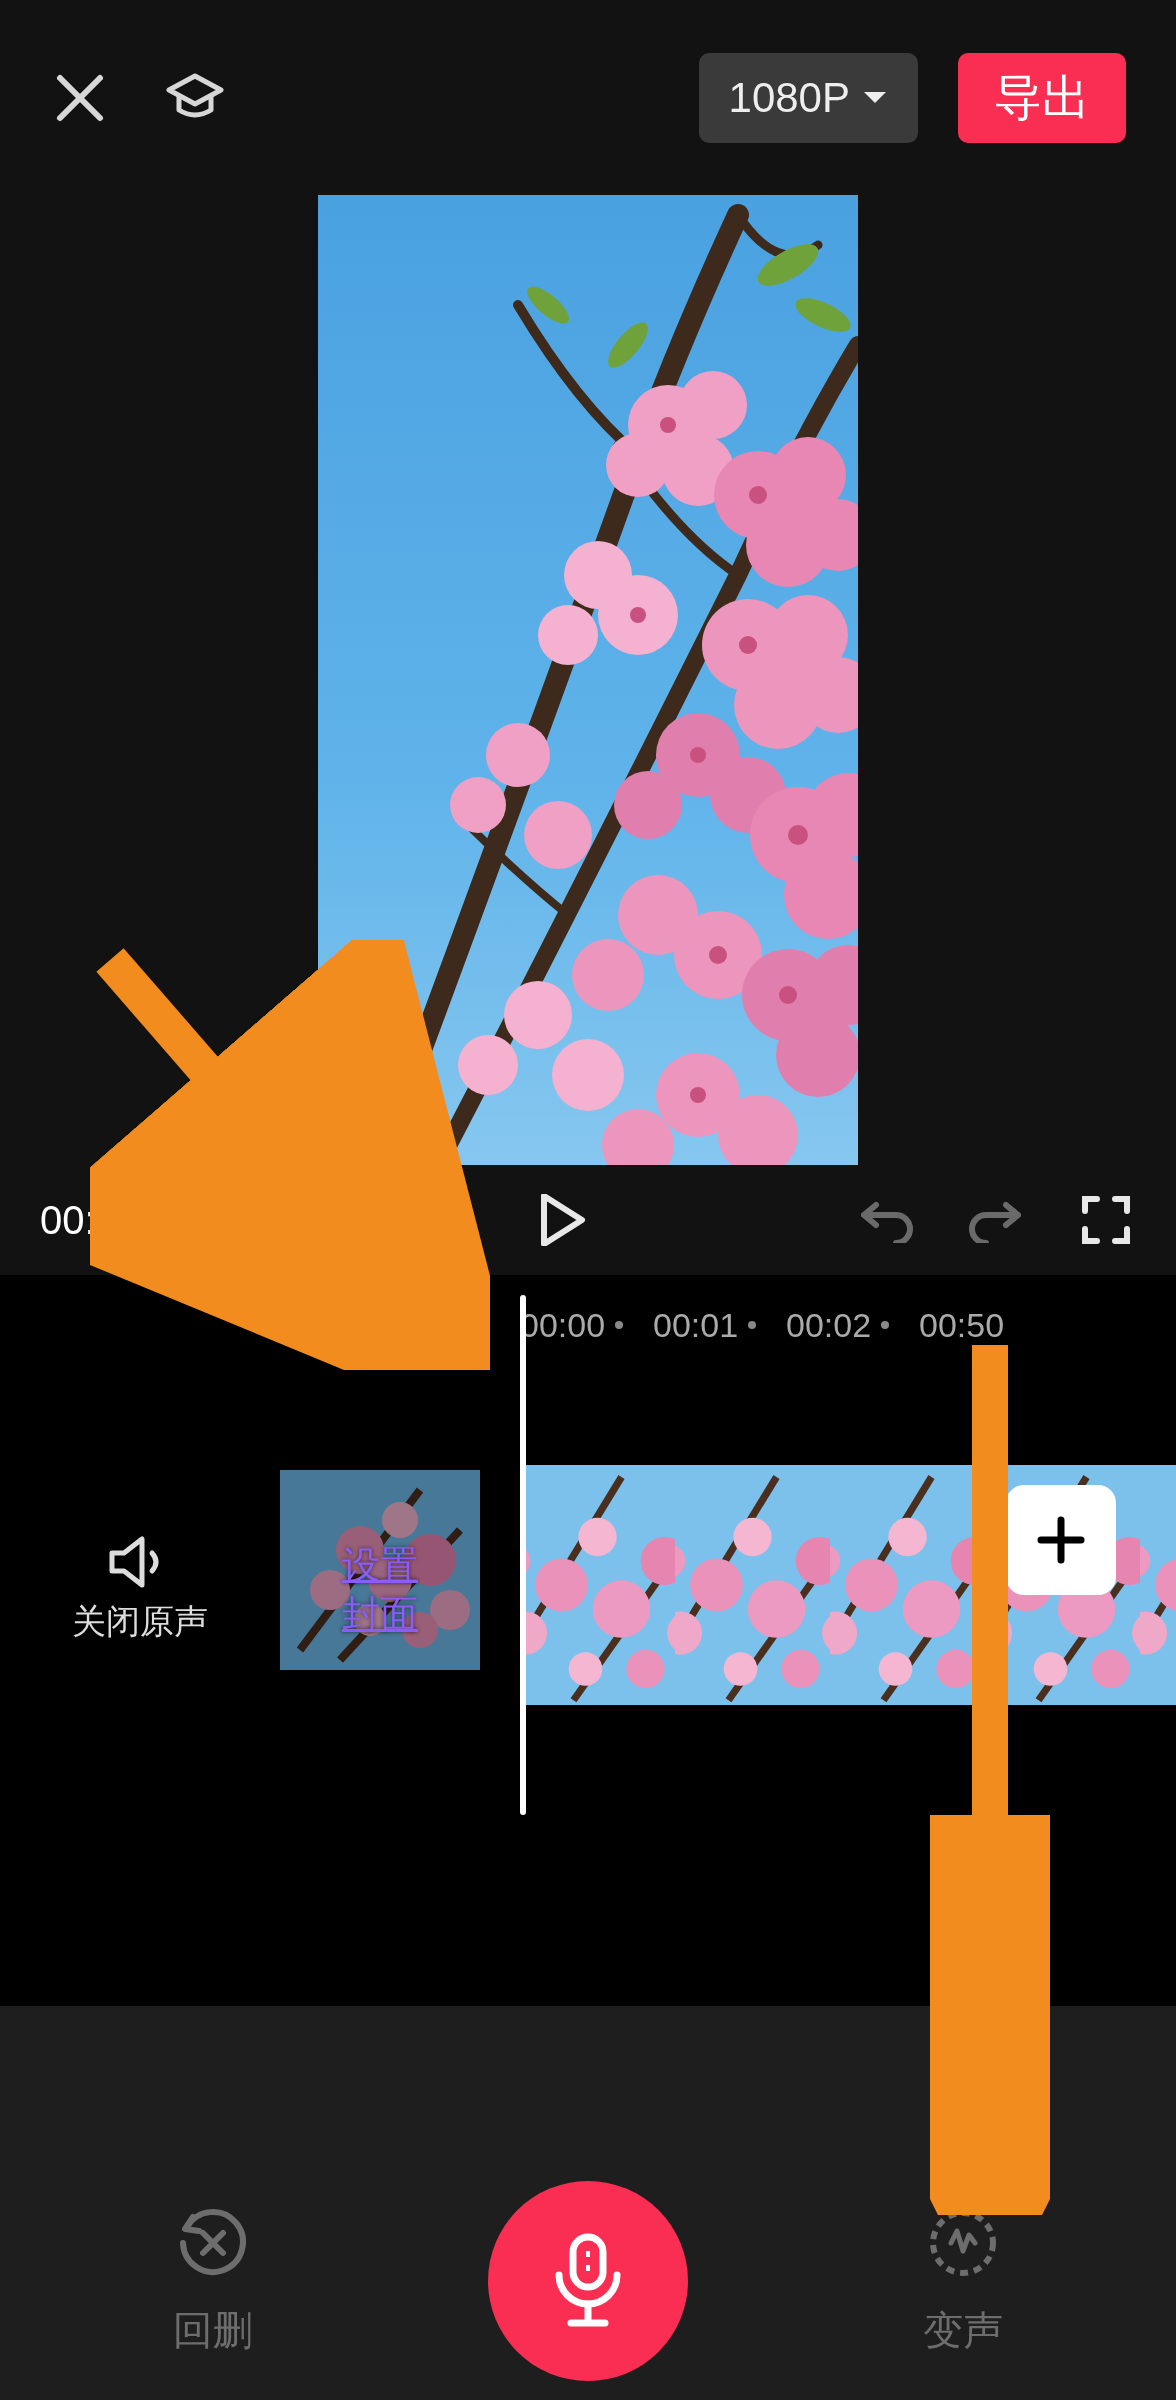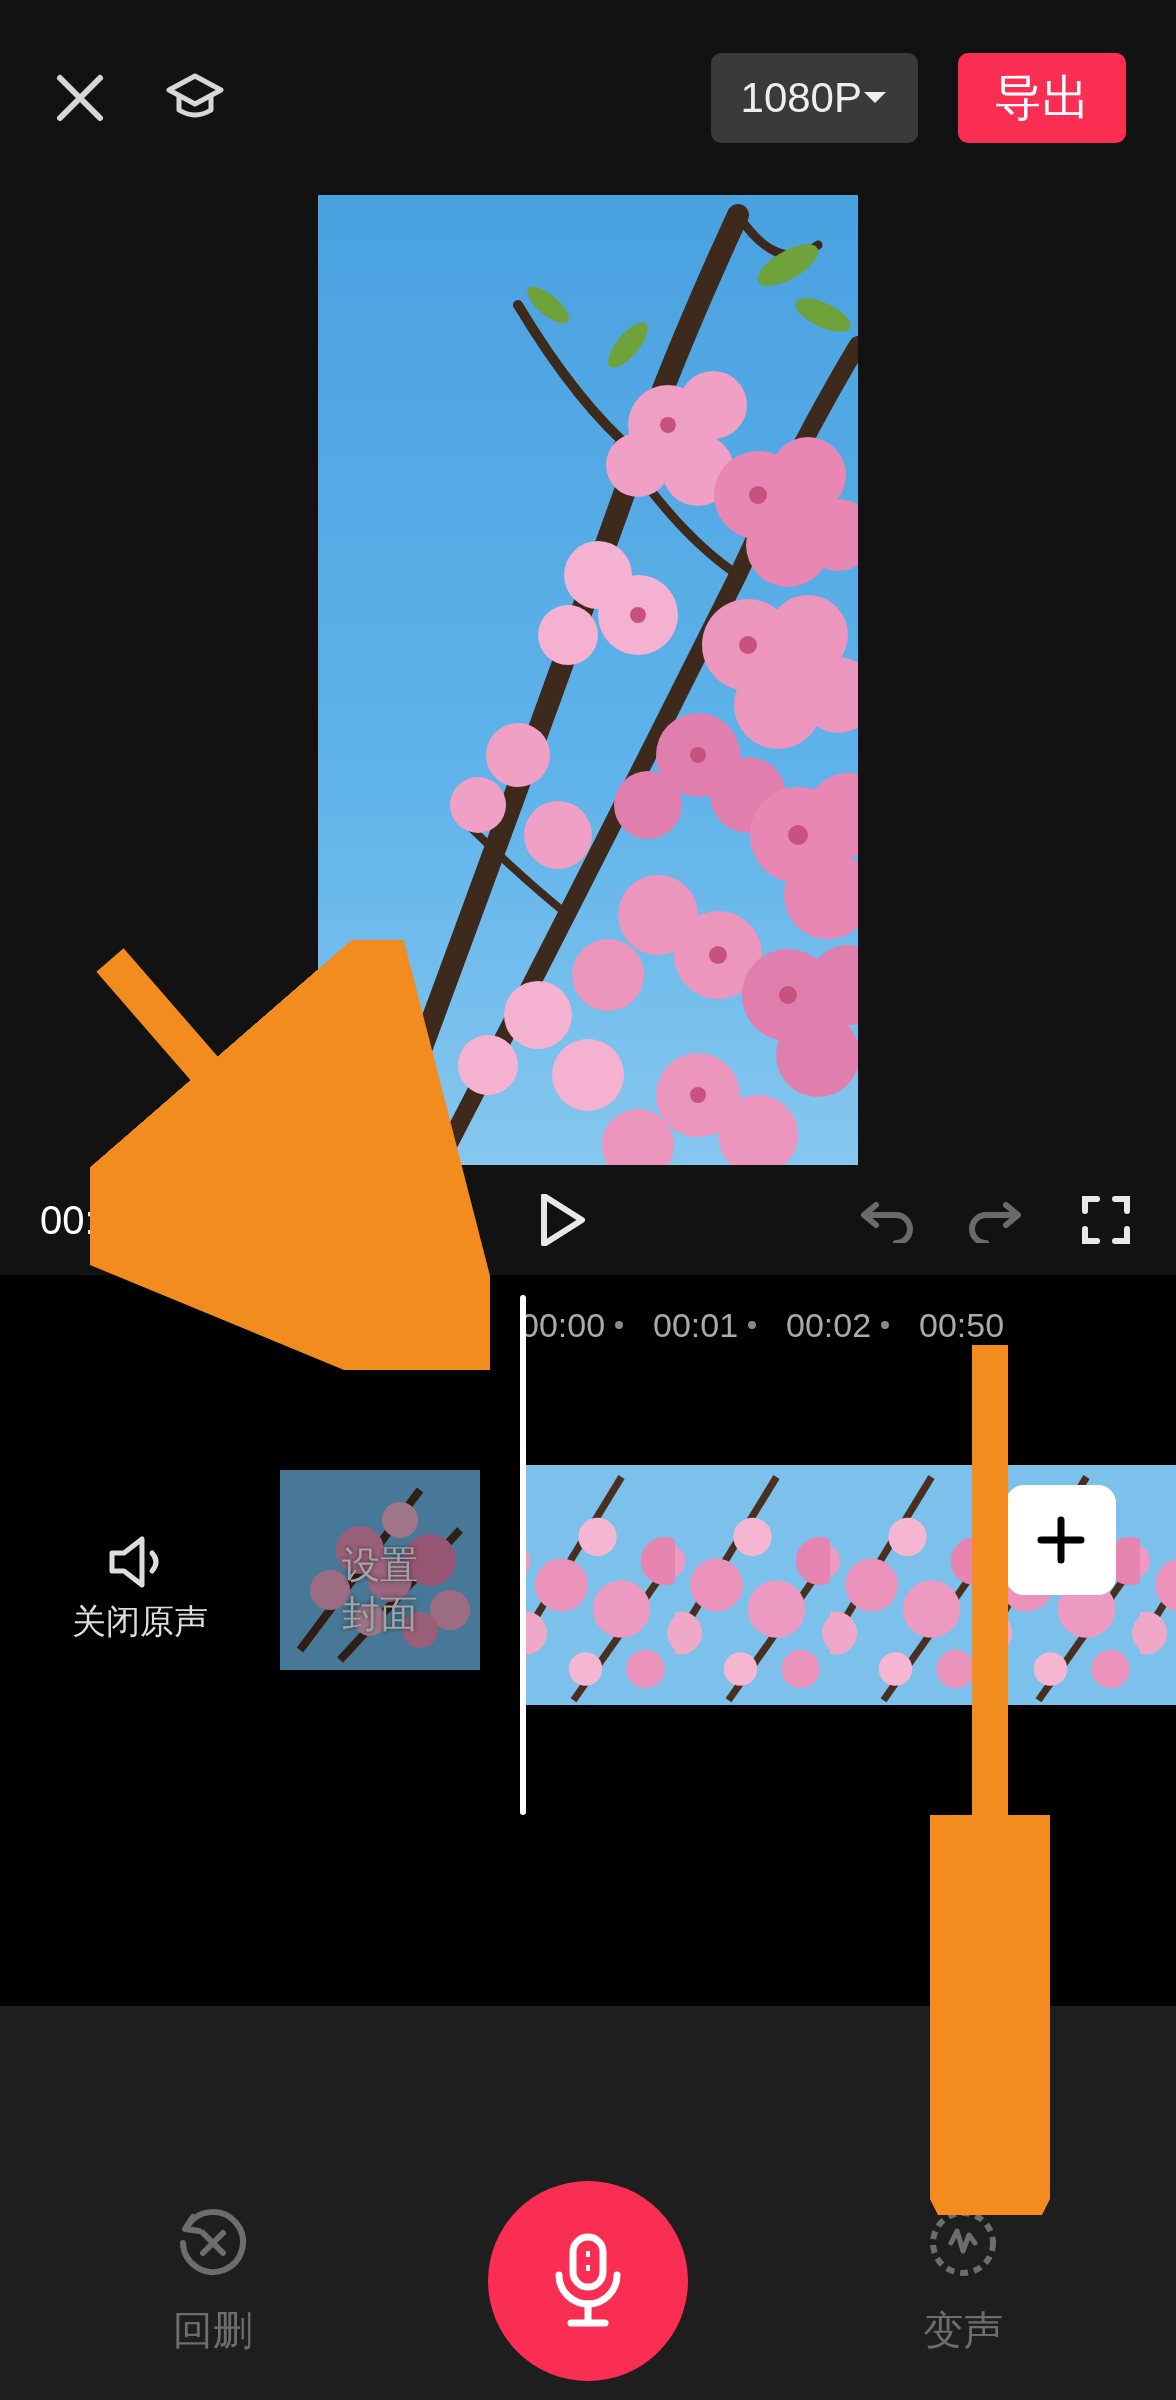--- a/index.html
+++ b/index.html
@@ -2,21 +2,21 @@
 <html><head>
 <meta charset="utf-8">
 <style>
   * { margin: 0; padding: 0; box-sizing: border-box; }
   html, body { width: 1176px; height: 2400px; background: #121212; font-family: -apple-system, "PingFang SC", "Microsoft YaHei", sans-serif; overflow: hidden; color: #fff; }
 
   
   .header { height: 195px; display: flex; align-items: center; padding: 0 50px; gap: 40px; }
   .hdr-left { display: flex; align-items: center; gap: 55px; flex: 1; }
   .icon-btn { width: 60px; height: 60px; display: flex; align-items: center; justify-content: center; }
-  .res-btn { background: #3a3a3a; border-radius: 10px; height: 90px; padding: 0 30px; display: flex; align-items: center; font-size: 42px; color: #eee; }
+  .res-btn { background: #3a3a3a; border-radius: 10px; height: 90px; padding: 0 30px; display: flex; align-items: center; gap: 12px; font-size: 42px; color: #eee; }
   .export-btn { background: #fa2d52; border-radius: 10px; height: 90px; padding: 0 36px; display: flex; align-items: center; font-size: 48px; color: #fff; font-weight: 500; }
 
   
   .preview-wrap { height: 970px; display: flex; align-items: flex-start; justify-content: center; }
   .preview { width: 540px; height: 970px; position: relative; overflow: hidden; }
 
   
   .sky { position: absolute; inset: 0; background: linear-gradient(180deg,#4aa1e0 0%,#5fb3ea 60%,#86c7ef 100%); }
 
   
@@ -28,21 +28,21 @@
 
   
   .timeline { height: 730px; background: #000; position: relative; padding-top: 20px; }
   .ruler { display: flex; align-items: center; height: 60px; font-size: 34px; color: #aaa; position: relative; padding-left: 520px; gap: 0; }
   .ruler span { display: inline-block; width: 155px; text-align: left; }
   .ruler .dot { width: 8px; height: 8px; border-radius: 50%; background: #888; display: inline-block; margin: 0 30px 0 -60px; vertical-align: middle; }
   .track-row { position: absolute; top: 190px; left: 0; right: 0; height: 250px; display: flex; align-items: center; }
   .mute-col { width: 280px; display: flex; flex-direction: column; align-items: center; gap: 10px; color: #ddd; font-size: 34px; }
   .cover-col { width: 200px; height: 240px; position: relative; display: flex; align-items: center; justify-content: center; }
   .cover-thumb { position: absolute; inset: 0; }
-  .cover-label { position: relative; font-size: 38px; color: #a3a3a3; text-align: left; line-height: 1.3; text-shadow: 0 0 4px rgba(0,0,0,.6); }
+  .cover-label { position: relative; font-size: 38px; color: #8b5cf6; text-align: left; line-height: 1.3; text-shadow: 0 0 4px rgba(0,0,0,.6); text-decoration: underline; }
   .clips { position: absolute; left: 520px; top: 0; height: 240px; display: flex; }
   .clip { width: 155px; height: 240px; position: relative; overflow: hidden; }
   .playhead { position: absolute; left: 520px; top: 20px; width: 6px; height: 520px; background: #fff; border-radius: 3px; }
   .add-btn { position: absolute; right: 60px; top: 210px; width: 110px; height: 110px; background: #fff; border-radius: 18px; display: flex; align-items: center; justify-content: center; z-index: 5; }
 
   
   .rec-panel { height: 550px; background: #1e1e1e; display: flex; align-items: center; justify-content: space-around; border-top: 1px solid #000; }
   .rec-side { display: flex; flex-direction: column; align-items: center; gap: 20px; color: #6d6d6d; font-size: 40px; width: 300px; }
   .rec-btn { width: 200px; height: 200px; border-radius: 50%; background: #fa2d52; display: flex; align-items: center; justify-content: center; }
 

